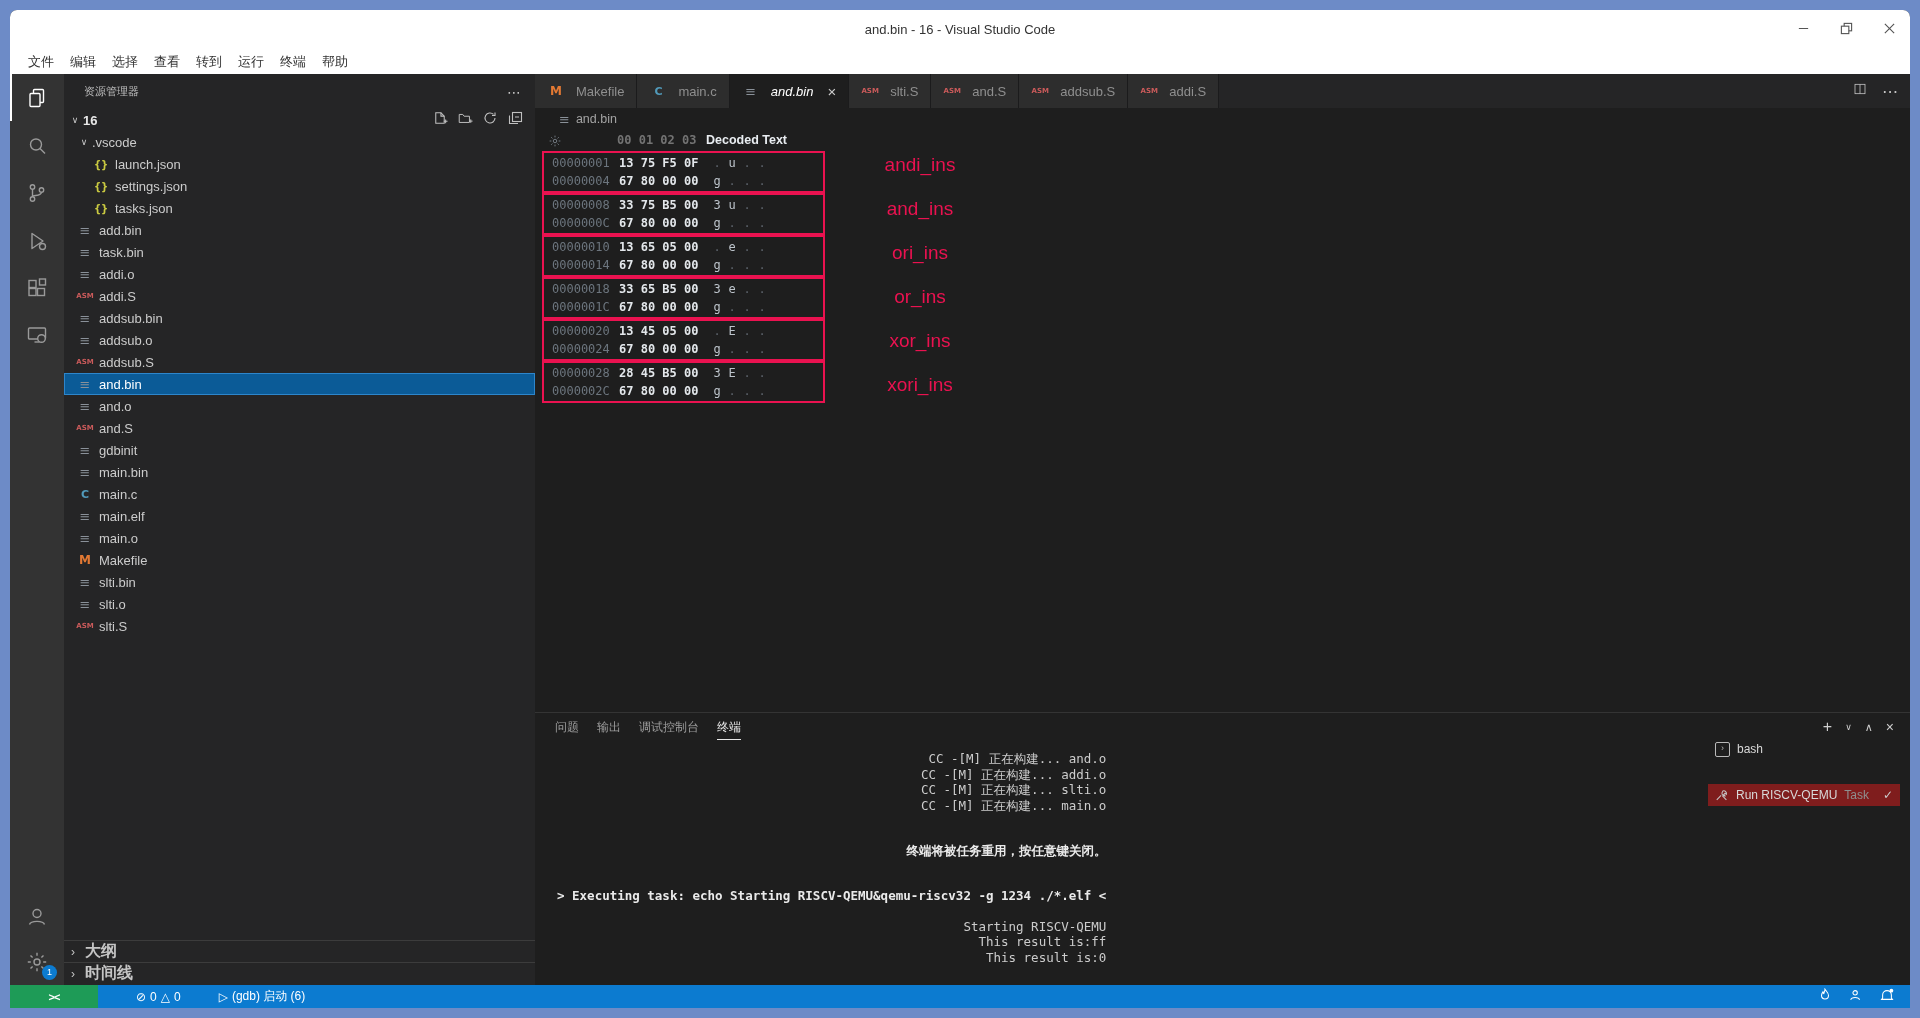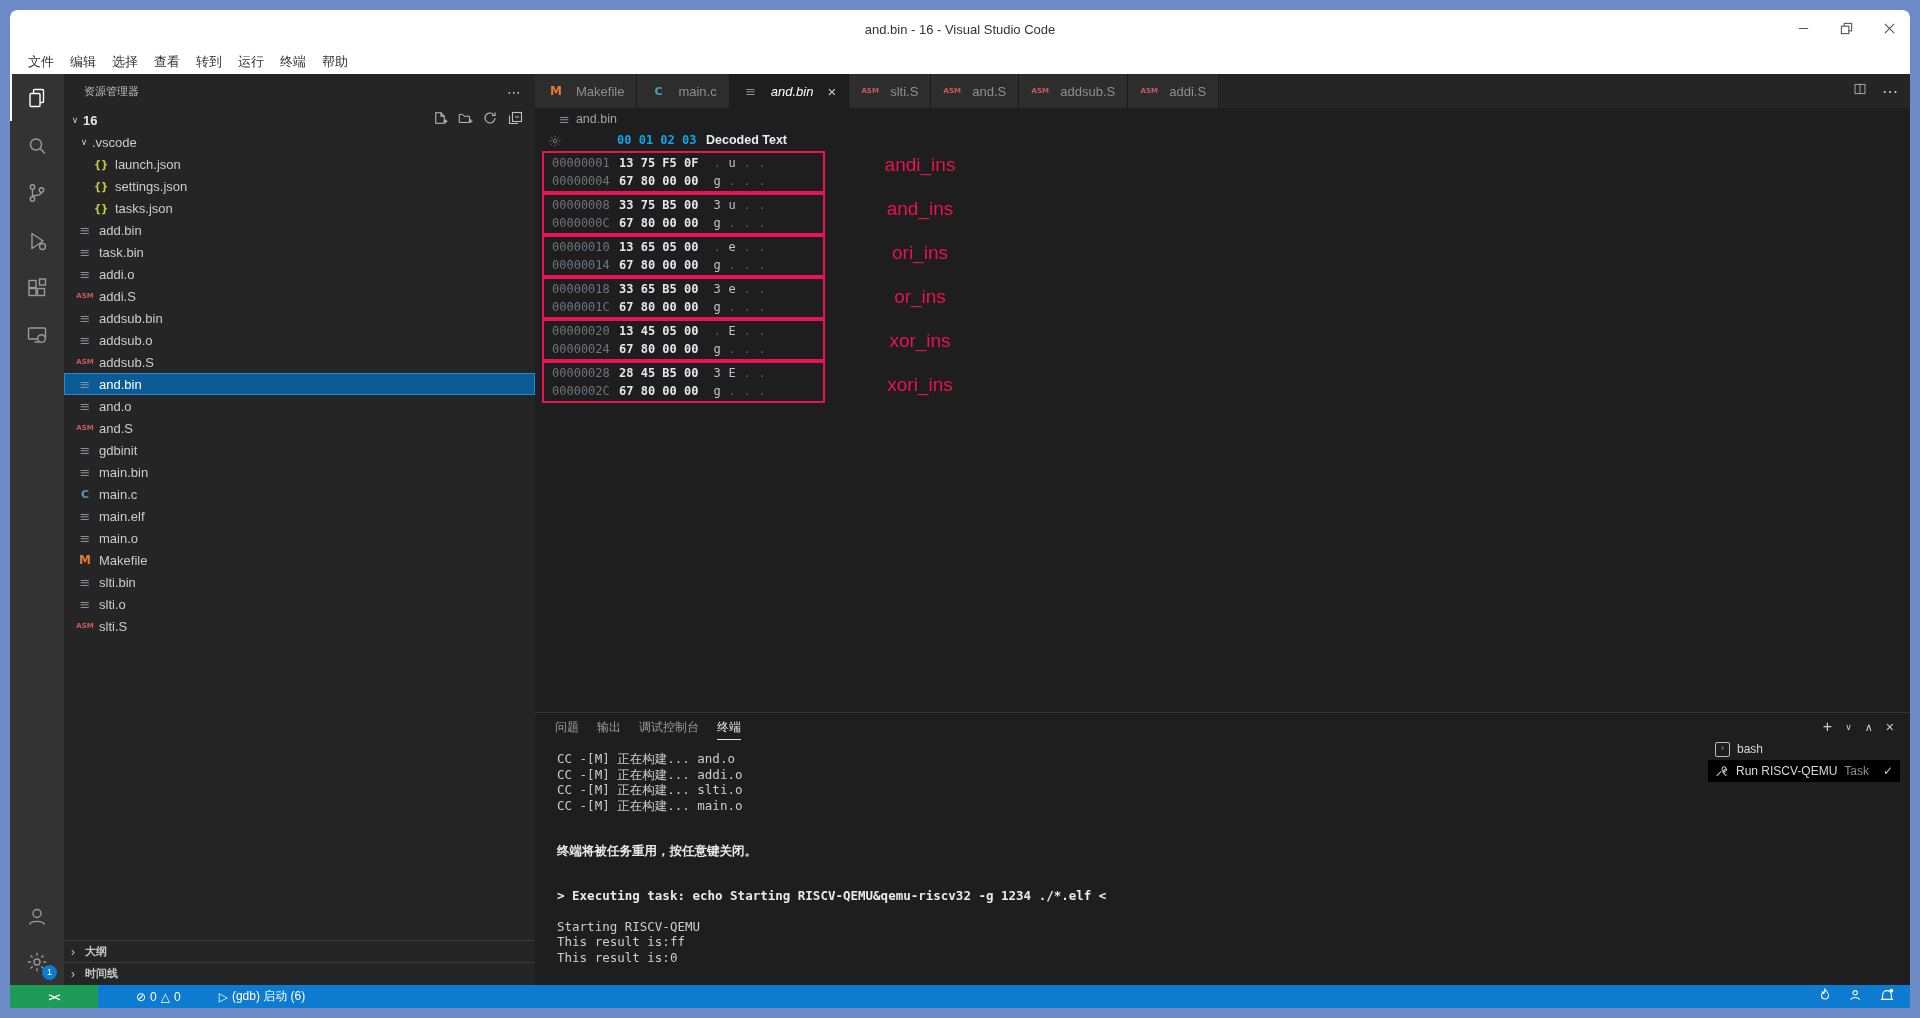--- a/index.html
+++ b/index.html
@@ -49,66 +49,66 @@
   .tree-chevron{width:16px;text-align:center;color:#cccccc;font-size:9px;flex:none;font-family:"DejaVu Sans",sans-serif;}
   .fico{width:18px;text-align:center;margin-right:5px;flex:none;font-family:"DejaVu Sans",sans-serif;}
   .fico-json{color:#cbcb41;font-weight:700;font-size:10px;}
   .fico-bin{color:#8a9199;font-size:13px;}
   .fico-asm{color:#cc5b5b;font-weight:700;font-size:7px;}
   .fico-c{color:#519aba;font-weight:700;font-size:11px;}
   .fico-makefile{color:#e37933;font-weight:700;font-size:12px;}
   .sidebar-bottom{position:absolute;left:0;bottom:1px;width:100%;}
   .side-section{height:21px;border-top:1px solid #3c3c3c;display:flex;align-items:center;padding-left:7px;}
   .sec-chevron{width:14px;color:#c5c5c5;font-size:12px;}
-  .sec-label{font-size:11px;font-weight:700;color:#c5c5c5;text-align:right;}
+  .sec-label{font-size:16px;font-weight:700;color:#c5c5c5;text-align:right;}
 
   
   .main{position:absolute;left:525px;top:0;width:1375px;height:100%;}
   .tabbar{position:absolute;left:0;top:0;width:100%;height:34px;background:#252526;}
   .tabs{display:flex;height:34px;}
   .tab{display:flex;align-items:center;gap:6px;padding:0 12px;background:#2d2d2d;border-right:1px solid #1b1b1c;font-size:13px;color:#8f8f8f;}
   .tab.active{background:#1e1e1e;color:#ffffff;}
   .tab-label.italic{font-style:italic;}
   .tab-close{margin-left:8px;font-size:15px;color:#cccccc;}
   .tab-actions{position:absolute;right:12px;top:0;height:34px;display:flex;align-items:center;gap:14px;color:#c5c5c5;}
   .tab-actions svg{width:16px;height:16px;stroke:#c5c5c5;stroke-width:1.2;fill:none;}
   .breadcrumb{position:absolute;left:0;top:34px;width:100%;height:22px;display:flex;align-items:center;padding-left:24px;box-sizing:border-box;gap:6px;font-size:12.5px;color:#a3a3a3;background:#1e1e1e;}
   .bc-ico{color:#8a9199;font-family:"DejaVu Sans",sans-serif;font-size:13px;}
 
   
   .hexarea{position:absolute;left:0;top:0;width:100%;height:100%;}
   .hexhead{position:absolute;left:0;top:57px;height:20px;width:100%;}
   .hex-gear{position:absolute;left:13px;top:3px;}
   .hex-gear svg{width:14px;height:14px;stroke:#8b949e;stroke-width:1.3;fill:none;}
-  .hex-cols{position:absolute;left:82px;top:2px;font-family:"DejaVu Sans Mono",monospace;font-size:12px;font-weight:700;color:#0ea5e9;}
+  .hex-cols{position:absolute;left:82px;top:2px;font-family:"DejaVu Sans Mono",monospace;font-size:12px;font-weight:700;color:#737373;}
   .hex-dect{position:absolute;left:171px;top:2px;font-size:12.5px;font-weight:700;color:#e9edf1;}
   .hexbox{position:absolute;left:7px;width:283px;height:42px;border:2px solid var(--annotation,#ea1250);box-sizing:border-box;padding-top:1px;}
   .hexrow{height:18px;display:flex;align-items:center;font-family:"DejaVu Sans Mono",monospace;font-size:12px;}
   .addr{margin-left:8px;width:62px;color:#6c757e;}
   .bytes{margin-left:5px;width:88px;color:#e3e7eb;font-weight:700;}
   .dec{margin-left:6px;white-space:nowrap;}
   .dch{display:inline-block;width:8px;margin-right:7px;text-align:center;color:#bdc4cb;}
   .dch.dim{color:#5c636b;}
   .hexlabel{position:absolute;left:310px;width:150px;text-align:center;font-size:19px;font-weight:400;color:var(--annotation,#ea1250);}
 
   
   .panel{position:absolute;left:0;top:638px;right:0;bottom:0;background:#1e1e1e;border-top:1px solid #343434;}
   .panel-tabs{position:absolute;left:20px;top:0;height:28px;display:flex;gap:18px;align-items:center;}
   .ptab{font-size:12px;color:#9d9d9d;line-height:24px;}
   .ptab.active{color:#e7e7e7;border-bottom:1px solid #e7e7e7;}
   .panel-actions{position:absolute;right:16px;top:5px;display:flex;gap:13px;align-items:center;color:#cfcfcf;}
   .pa-plus{font-size:16px;}
   .pa-cv{font-size:9px;}
   .pa-up{font-size:11px;}
   .pa-x{font-size:14px;}
-  .term{position:absolute;left:22px;top:38px;margin:0;font-family:"DejaVu Sans Mono",monospace;font-size:12.5px;line-height:15.5px;color:#cccccc;}
+  .term{position:absolute;left:22px;top:38px;margin:0;font-family:"DejaVu Sans Mono",monospace;font-size:12.5px;line-height:15.5px;color:#cccccc;text-align:right;}
   .tline.bold{font-weight:700;color:#eaeaea;margin-top:14px;}
   .term-list{position:absolute;right:10px;top:25px;width:192px;}
   .tl-row{height:22px;display:flex;align-items:center;gap:7px;padding:0 7px;font-size:12px;color:#d8d8d8;box-sizing:border-box;}
-  .tl-row.active{background:#000000;}
+  .tl-row.active{background:#7f1d1d;margin-top:24px;}
   .term-ico{width:13px;height:13px;border:1px solid #b9b9b9;border-radius:2px;font-size:9px;line-height:11px;text-align:center;color:#b9b9b9;flex:none;}
   .tools-ico{width:14px;height:14px;flex:none;}
   .tools-ico svg{width:14px;height:14px;}
   .tl-meta{color:#8f8f8f;}
   .tl-check{margin-left:auto;color:#cccccc;font-family:"DejaVu Sans",sans-serif;}
 
   
   .statusbar{position:absolute;left:0;bottom:0;width:1900px;height:23px;background:var(--statusbar,#0c7bd0);display:flex;align-items:center;color:#ffffff;font-size:12px;}
   .sb-remote{width:88px;height:100%;background:var(--remote_green,#1e9b57);display:flex;align-items:center;justify-content:center;flex:none;}
   .remote-glyph{font-weight:700;font-size:11px;letter-spacing:-1px;}

